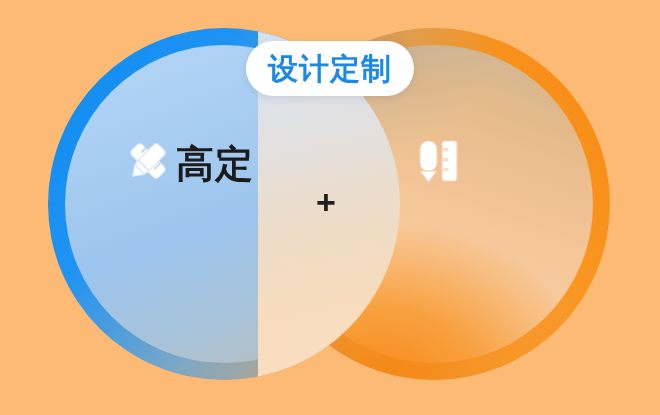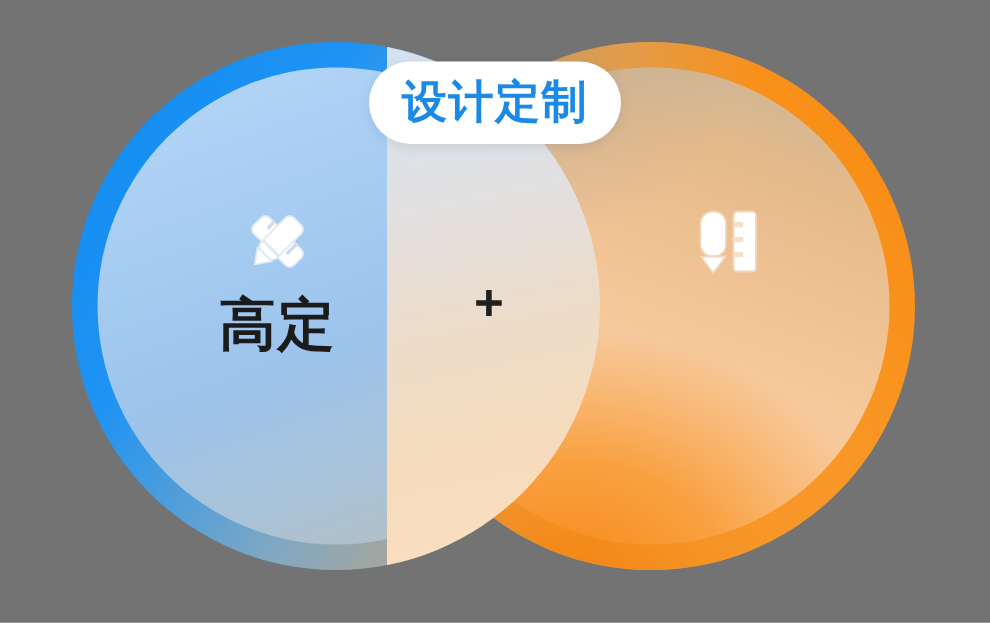--- a/index.html
+++ b/index.html
@@ -2,21 +2,21 @@
 <html><head>
 <meta charset="utf-8">
 <style>
   html,body{margin:0;padding:0;}
   body{
     width:660px;height:415px;
     background:#ffffff;
     font-family:"Liberation Sans","DejaVu Sans",sans-serif;
     overflow:hidden;
   }
-  #stage{position:relative;width:660px;height:415px;overflow:hidden;background:#737373;}
+  #stage{position:relative;width:660px;height:415px;overflow:hidden;background:#fdba74;}
 
   
   .circle{
     position:absolute;
     width:352px;height:352px;
     top:28px;
     border-radius:50%;
   }
   
   .circle .ring{
@@ -103,21 +103,21 @@
     font-size:30px;
     font-weight:bold;
     letter-spacing:1px;
     line-height:1;
     white-space:nowrap;
   }
 
   
   .side{
     position:absolute;
-    display:flex;flex-direction:column;align-items:center;
+    display:flex;align-items:center;
   }
   #side-left{left:120px;top:130px;width:130px;}
   #side-right{left:410px;top:130px;width:150px;}
 
   .side-icon{height:62px;display:flex;align-items:center;justify-content:center;}
   .side-label{
     color:#1b1b1b;
     font-size:38px;
     font-weight:bold;
     letter-spacing:1px;

